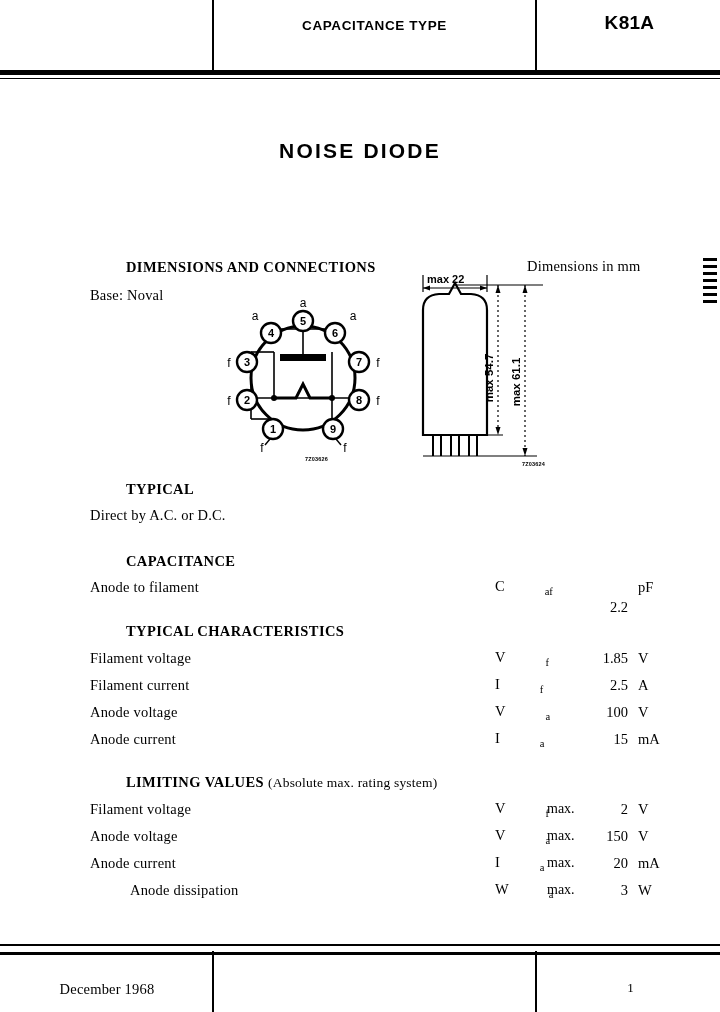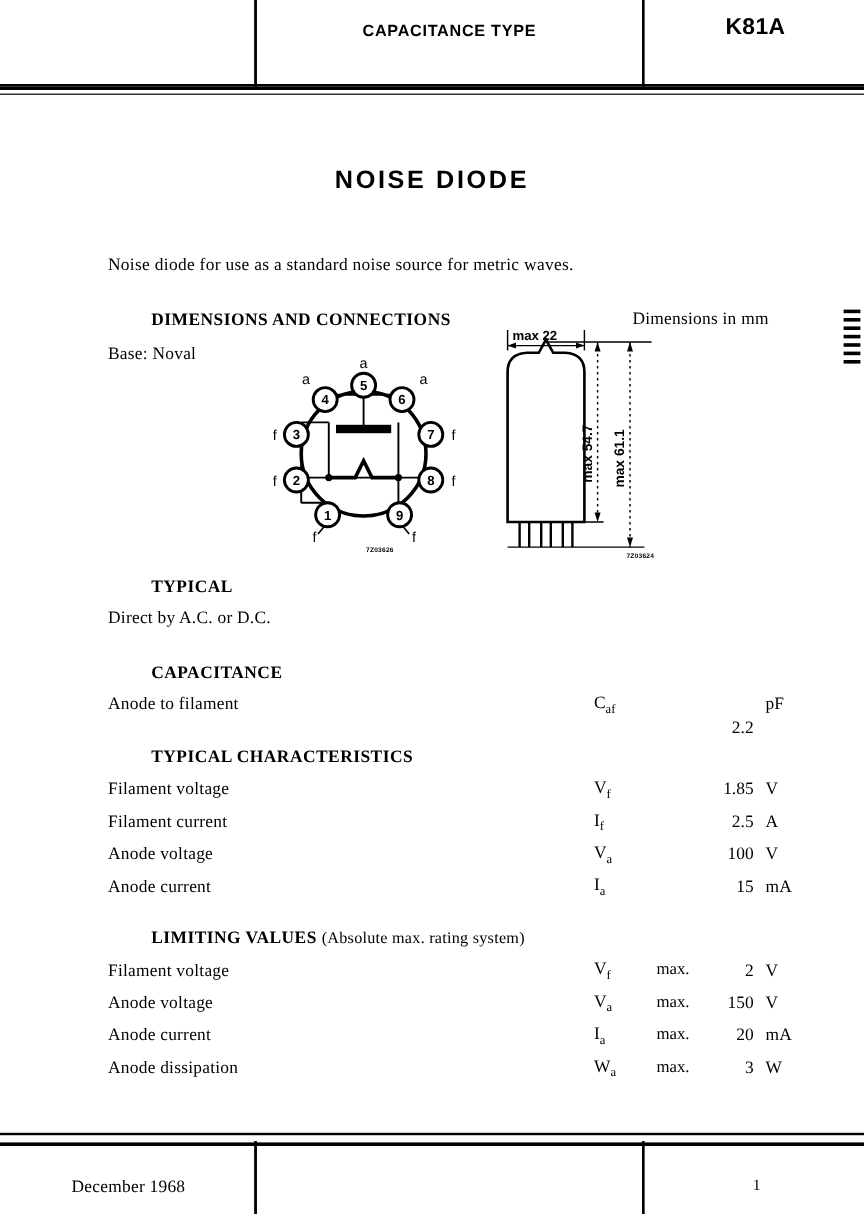--- a/index.html
+++ b/index.html
@@ -89,21 +89,21 @@
     font-size: 14.5px;
     letter-spacing: 0.2px;
     white-space: nowrap;
   }
   .row-sym {
     position: absolute;
     left: 495px;
     font-size: 14.5px;
     white-space: nowrap;
   }
-  .row-sym sub { font-size: 10.5px; }
+  .row-sym sub { font-size: 10.5px; margin-left: 40px; }
   .row-max {
     position: absolute;
     left: 547px;
     font-size: 14px;
     white-space: nowrap;
   }
   .row-val {
     position: absolute;
     left: 560px;
     width: 68px;
@@ -189,21 +189,20 @@
   </div>
 
   <div class="hdr-box" id="hdr-right">
     <div class="hdr-type">K81A</div>
   </div>
 
   <div id="hdr-rule-a"></div>
   <div id="hdr-rule-b"></div>
 
   <div id="doc-title">NOISE DIODE</div>
-  <div id="intro">Noise diode for use as a standard noise source for metric waves.</div>
 
   <div class="sec-head" style="left:90px; top:259px;">DIMENSIONS AND CONNECTIONS</div>
 
   <div class="row-label" style="top:287px;">Base:  Noval</div>
 
   <div id="dims-note">Dimensions in mm</div>
 
   <div id="margin-marks">
     <i></i>
       <i></i>
@@ -388,21 +387,21 @@
   <div class="row-unit" style="top:828px;">V</div>
 
   <div class="row-label" style="top:855px;">Anode current</div>
   <div class="row-sym" style="top:854px;">
     <span>I</span><sub>a</sub>
   </div>
   <div class="row-max" style="top:855px;">max.</div>
   <div class="row-val" style="top:855px;">20</div>
   <div class="row-unit" style="top:855px;">mA</div>
 
-  <div class="row-label" style="top:882px;">Anode dissipation</div>
+  <div class="row-label" style="top:882px;margin-left:40px;">Anode dissipation</div>
   <div class="row-sym" style="top:881px;">
     <span>W</span><sub>a</sub>
   </div>
   <div class="row-max" style="top:882px;">max.</div>
   <div class="row-val" style="top:882px;">3</div>
   <div class="row-unit" style="top:882px;">W</div>
 
   <div id="ftr-rule-a"></div>
   <div id="ftr-rule-b"></div>
 

